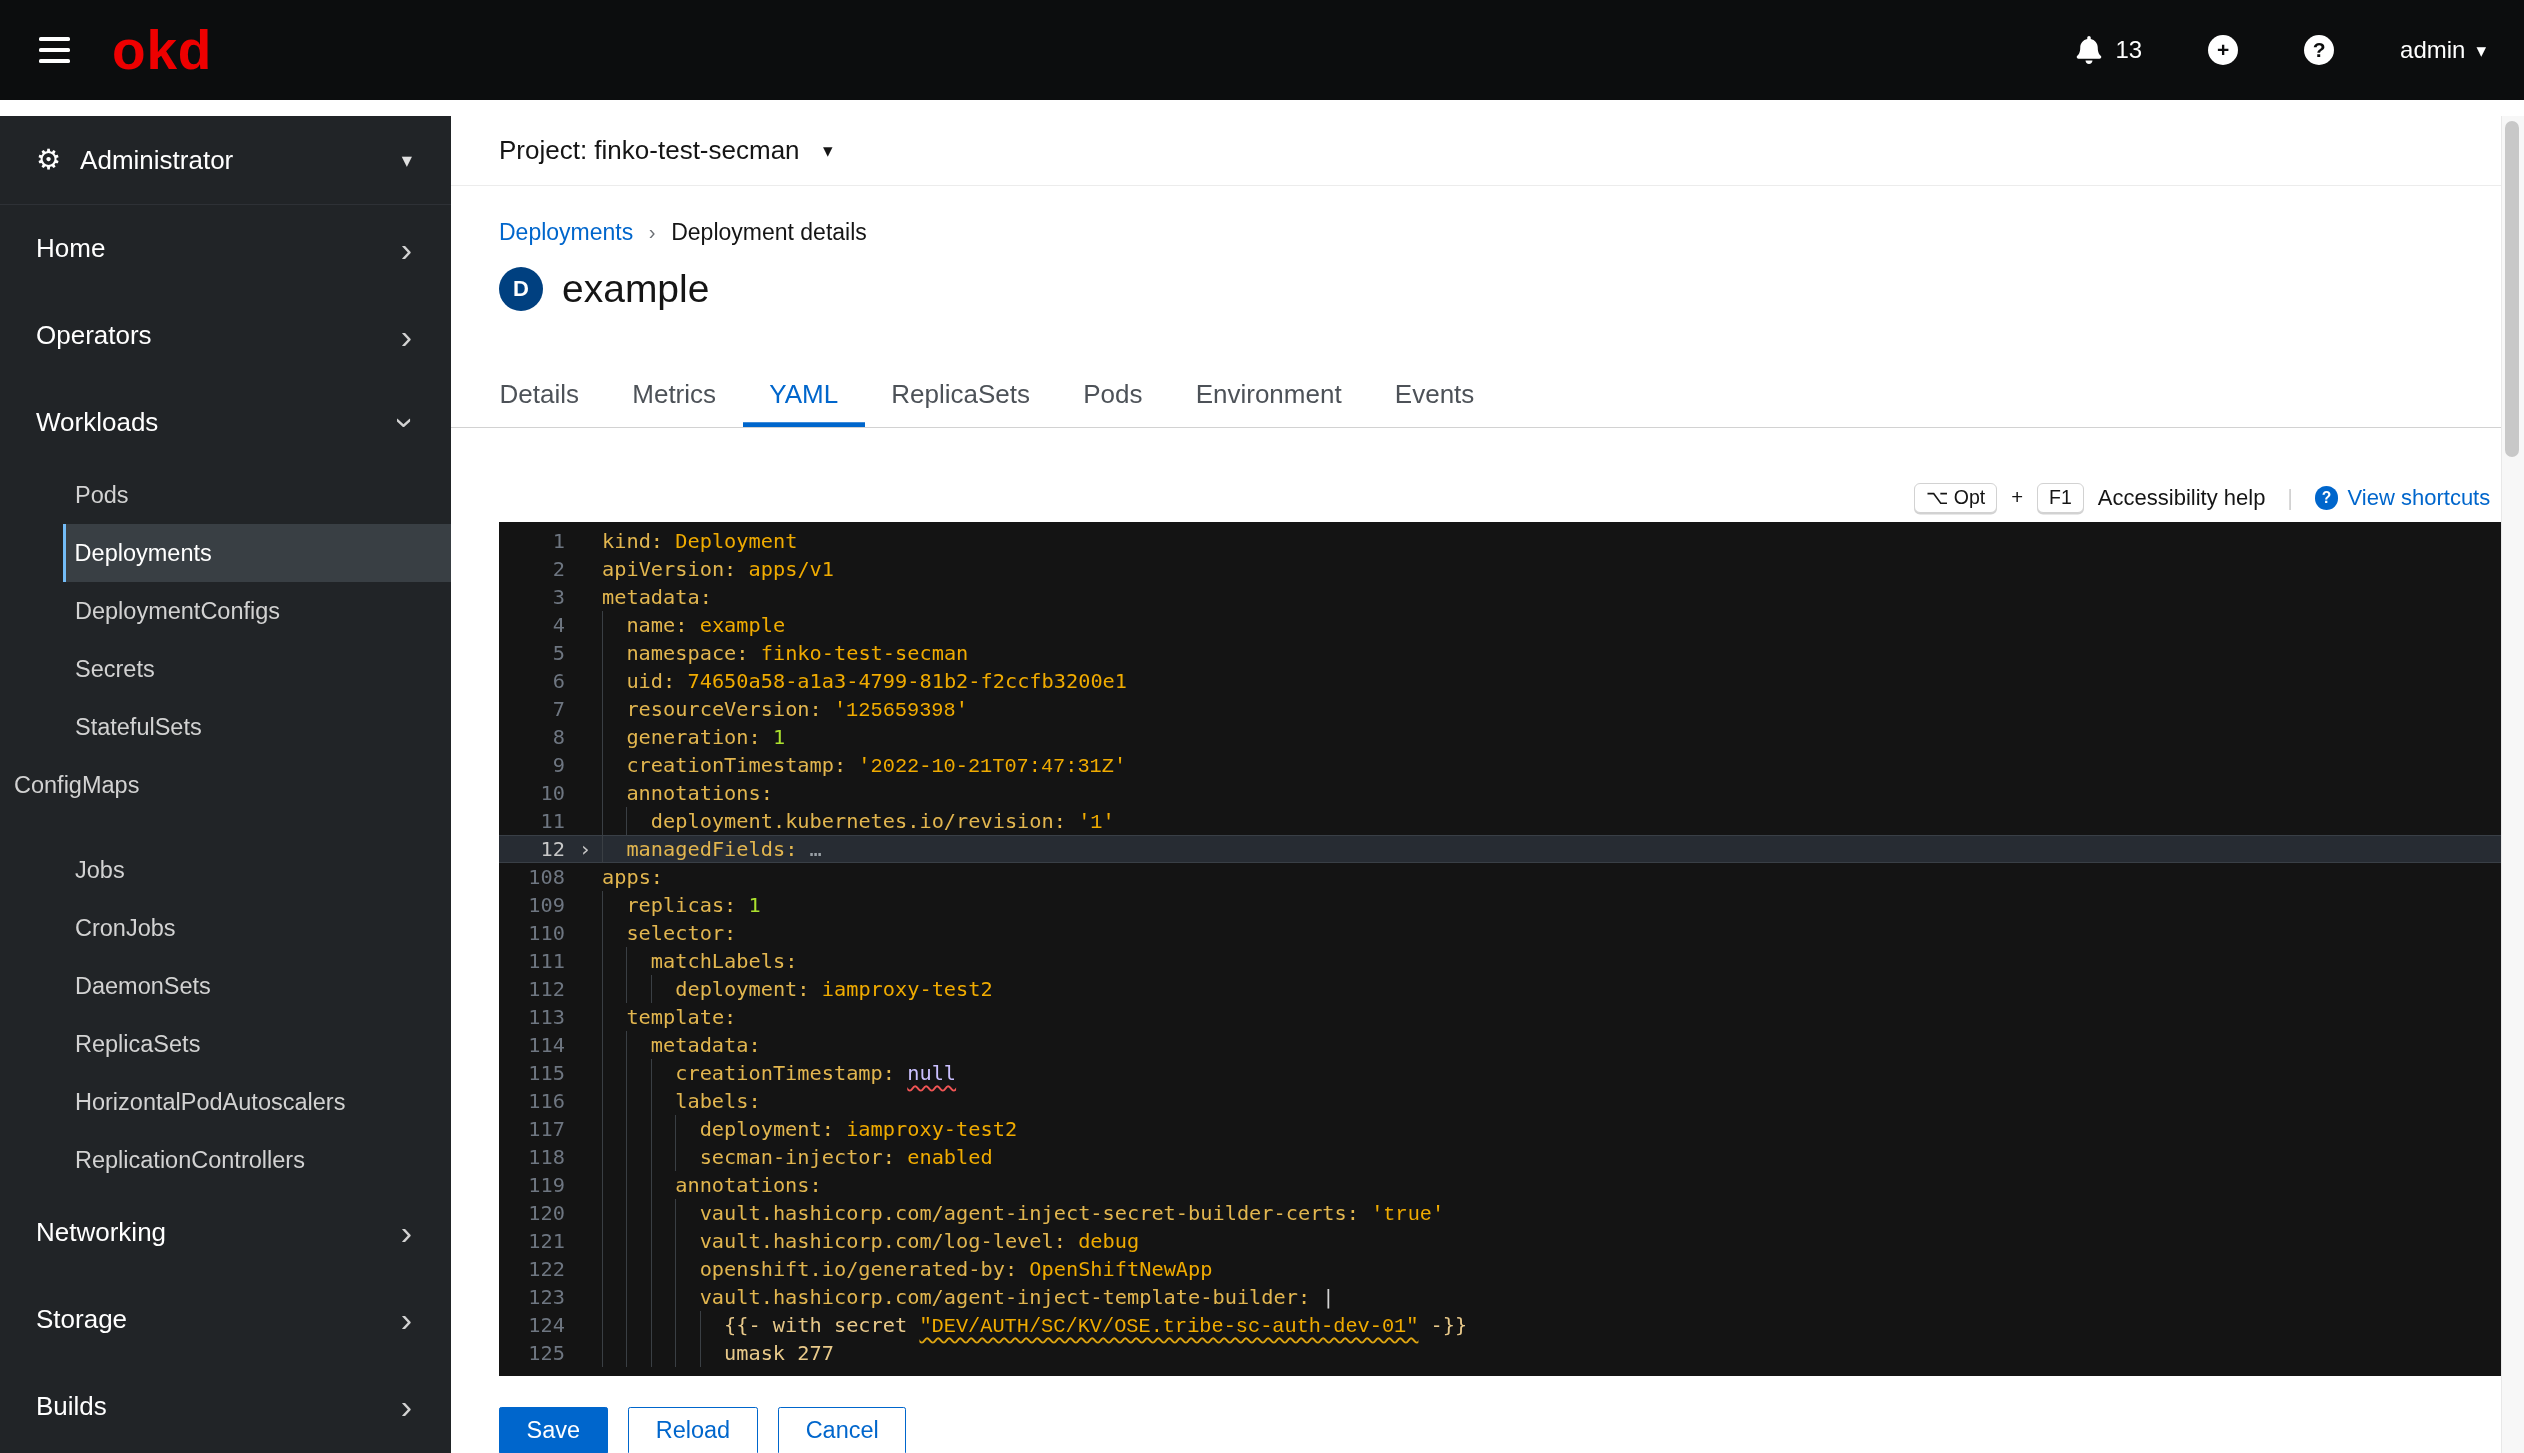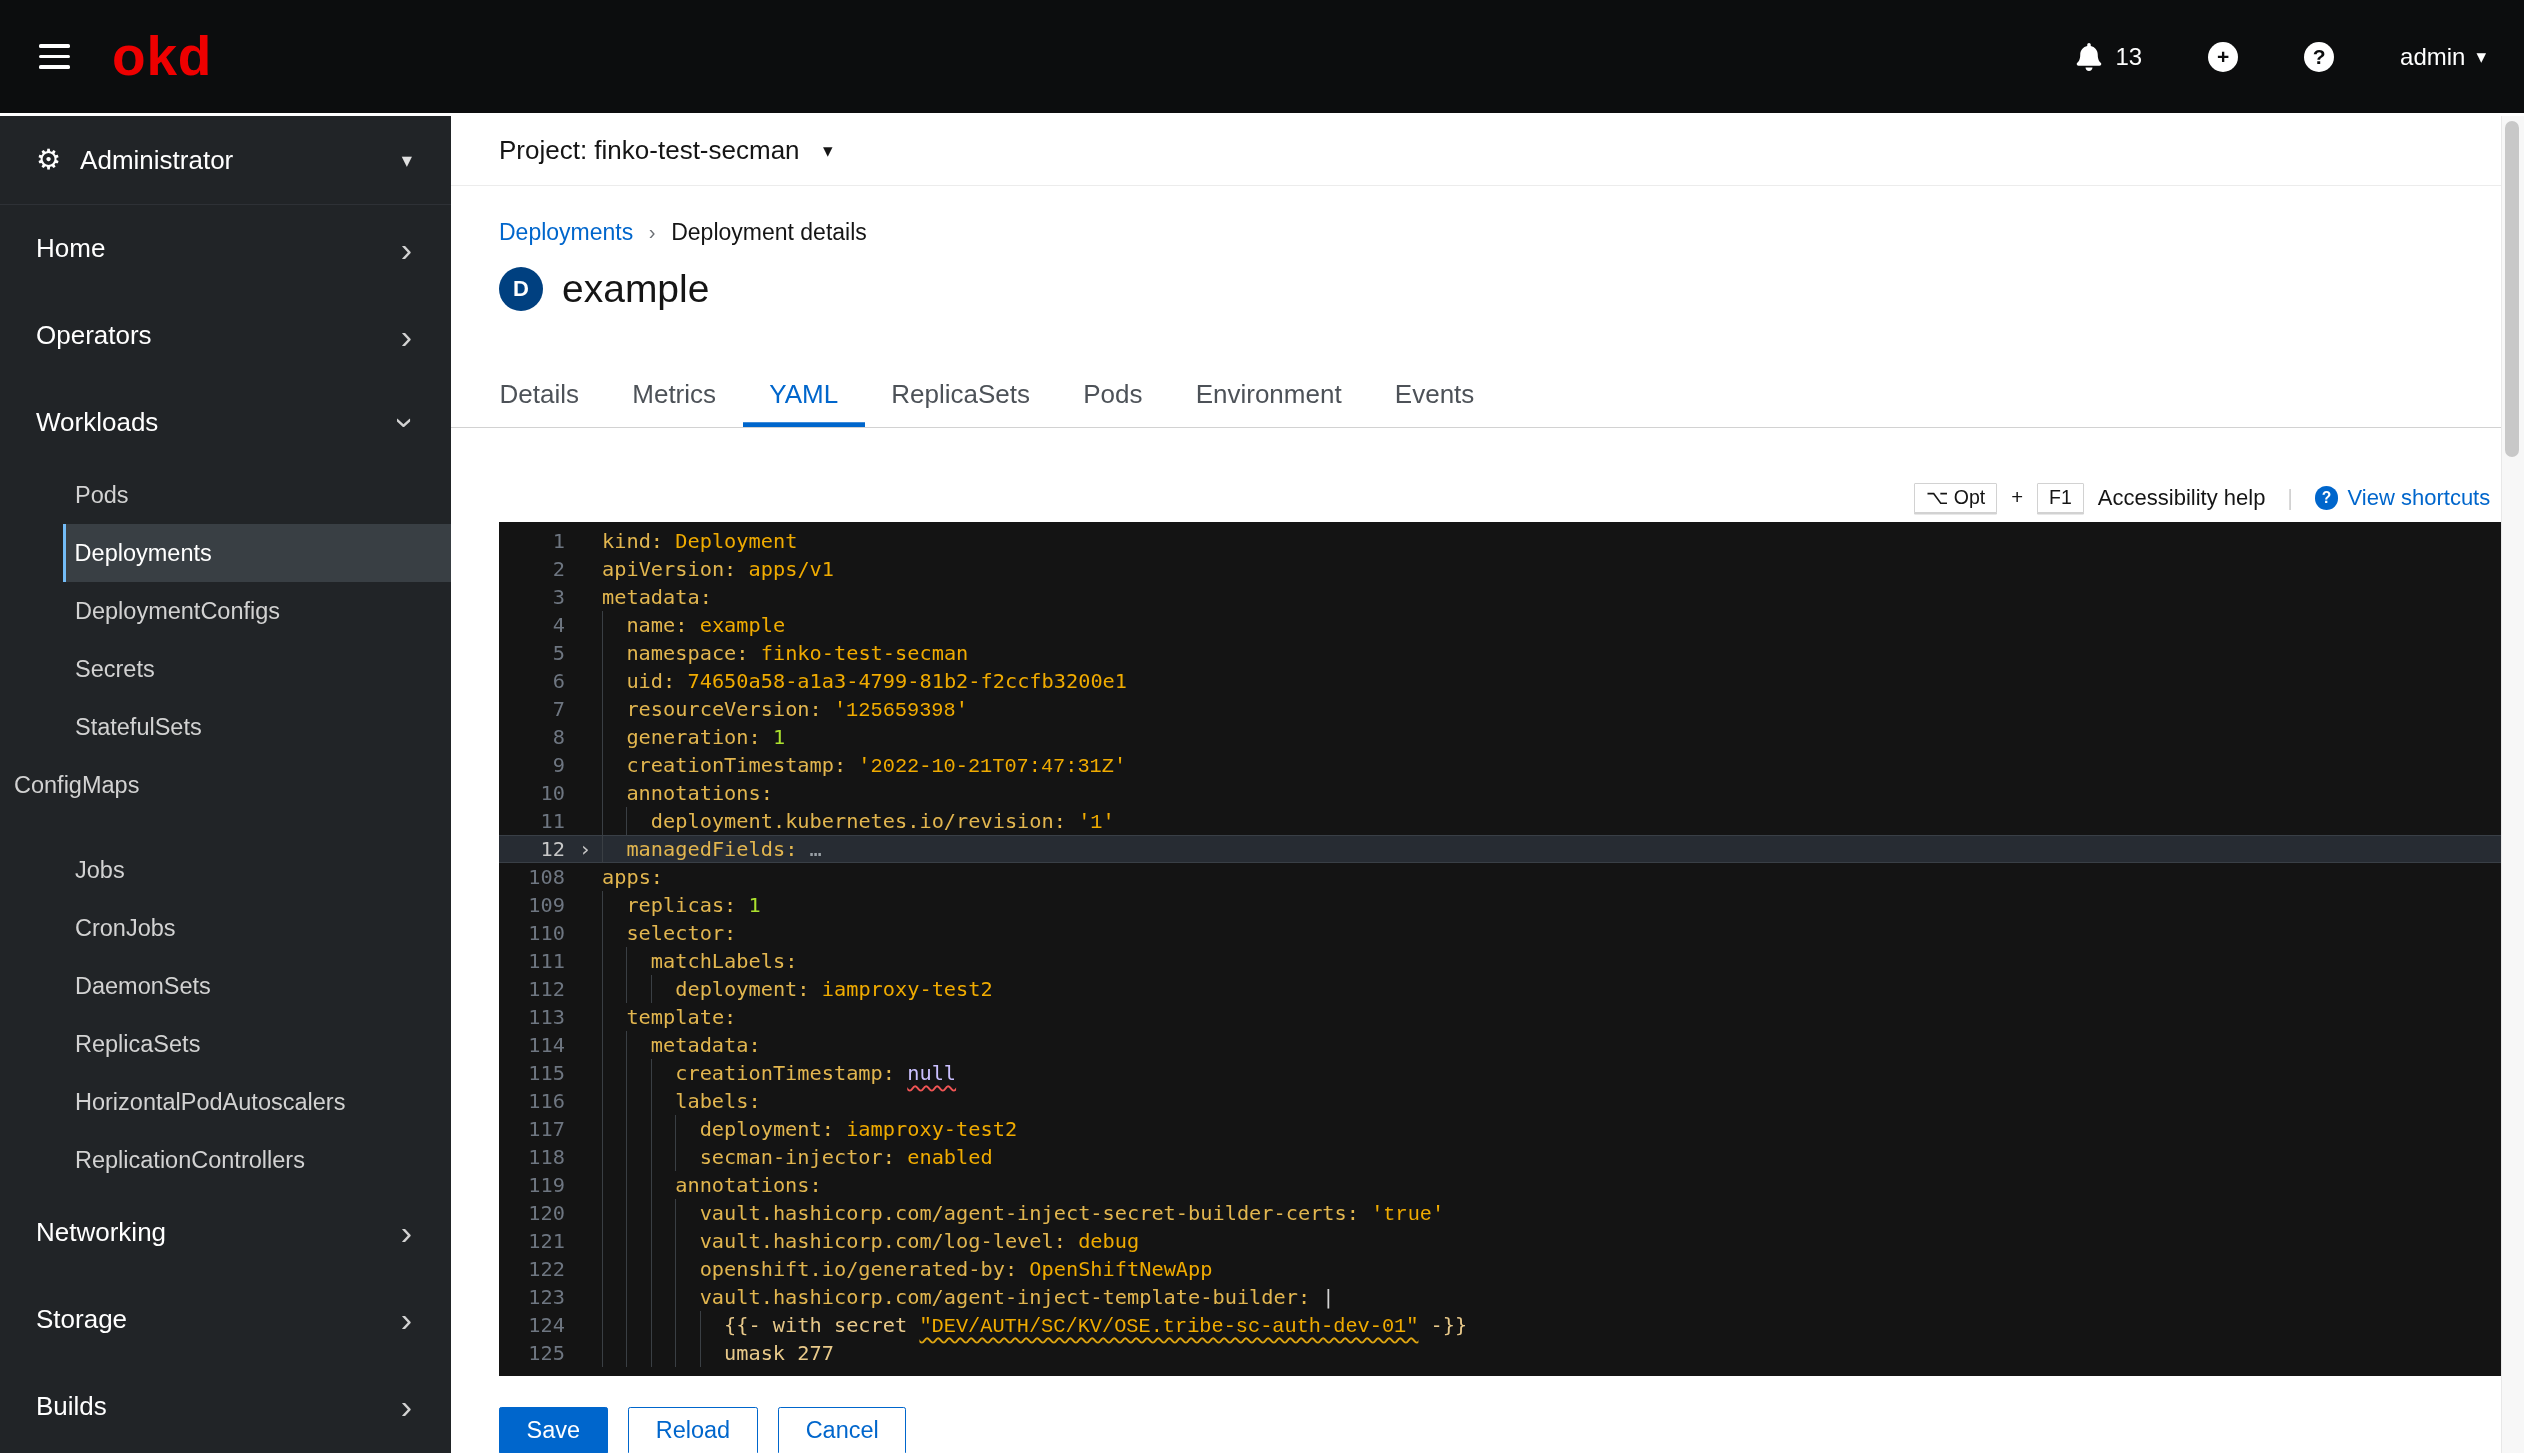--- a/index.html
+++ b/index.html
@@ -1,21 +1,21 @@
 <!DOCTYPE html>
 <html style="font-size:12.5px"><head>
 <meta charset="utf-8">
 <title>OKD Console</title>
 <style>
   * { box-sizing: border-box; }
   html, body { margin:0; padding:0; width:2525px; height:1454px; overflow:hidden;
     font-family:"Liberation Sans", sans-serif; background:#ffffff; }
 
   
-  .topbar { position:fixed; top:0; left:0; right:0; height:113px; background:#0c0d0e;
+  .topbar { position:fixed; top:0; left:0; right:0; height:100px; background:#0c0d0e;
     display:flex; align-items:center; z-index:20; }
   .hamburger { margin-left:39px; display:flex; flex-direction:column; gap:7px; cursor:pointer; }
   .hamburger div { width:31px; height:3.9px; background:#ffffff; border-radius:1.6px; }
   .brand { color:#ee0000; font-size:55px; font-weight:bold; margin-left:42px; letter-spacing:0.8px; line-height:1; }
   .topbar-right { margin-left:auto; margin-right:38px; display:flex; align-items:center; gap:66px; color:#ffffff; }
   .bell-group { display:flex; align-items:center; gap:12.5px; font-size:24px; }
   .bell-group svg { width:28px; height:28px; fill:#ffffff; }
   .circle-icon { width:30px; height:30px; border-radius:50%; background:#ffffff; color:#0c0d0e;
     font-weight:bold; font-size:21px; display:flex; align-items:center; justify-content:center; }
   .user-menu { display:flex; align-items:center; gap:11px; font-size:24px; }
@@ -54,21 +54,21 @@
   .actions-btn { position:absolute; right:0; top:-1.6px; height:53px; padding:0 25px;
     border:0.8px solid #d2d2d2; border-radius:2.3px; background:#ffffff; display:flex;
     align-items:center; gap:22px; font-size:23.5px; color:#151515; cursor:pointer; }
   .tabs { margin-top:50px; display:flex; padding-left:22px; border-bottom:0.8px solid #d2d2d2; }
   .tab { padding:14px 26.6px 17px; font-size:26px; color:#4d5258; cursor:pointer; }
   .tab.active { color:#0066cc; box-shadow:inset 0 -4.7px 0 #0066cc; }
 
   .content-editor { padding:0 45px 0 48px; }
   .editor-toolbar { margin-top:55px; display:flex; justify-content:flex-end; align-items:center;
     gap:14px; font-size:22px; color:#151515; }
-  .kbd { border:0.8px solid #d2d2d2; background:#ffffff; border-radius:1px; padding:2.3px 11px;
+  .kbd { border:0.8px solid #d2d2d2; background:#ffffff; border-radius:6px; padding:2.3px 11px;
     font-size:19.5px; box-shadow:0 1.6px 0 #d2d2d2; color:#151515; }
   .plus-sign { font-size:20.3px; color:#151515; }
   .tb-sep { color:#d2d2d2; margin:0 7.8px; font-size:22px; }
   .tb-link { color:#0066cc; display:flex; align-items:center; gap:9.4px; cursor:pointer; text-decoration:none; }
   .q-icon { width:23.5px; height:23.5px; border-radius:50%; background:#0066cc; color:#ffffff;
     font-size:15.6px; font-weight:bold; display:flex; align-items:center; justify-content:center; flex:none; }
   .i-icon { width:23.5px; height:23.5px; border-radius:50%; background:#2b9af3; color:#ffffff;
     font-size:15.6px; font-weight:bold; display:flex; align-items:center; justify-content:center; flex:none; }
 
   

